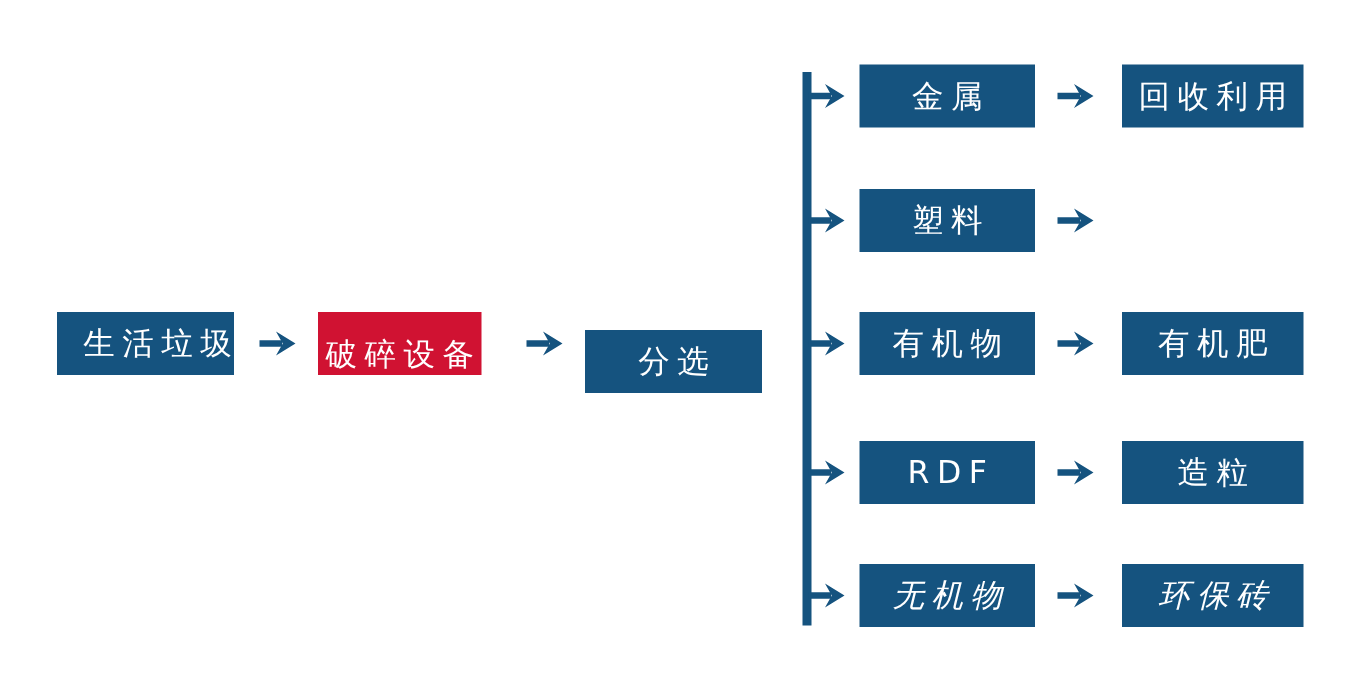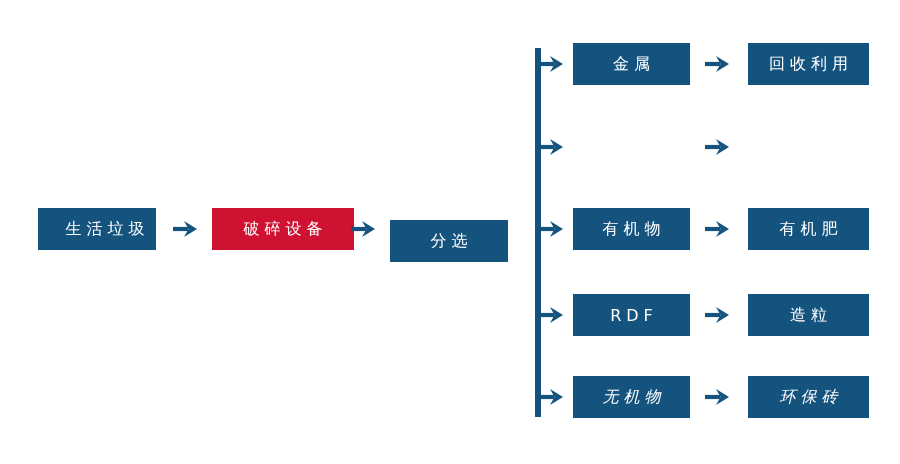--- a/index.html
+++ b/index.html
@@ -15,21 +15,21 @@
     background: #ffffff;
     overflow: hidden;
   }
   .box {
     position: absolute;
     height: 42px;
     display: flex;
     align-items: center;
     justify-content: center;
     color: #ffffff;
-    font-size: 16px;
+    font-size: 21px;
     letter-spacing: 5px;
     box-sizing: border-box;
     white-space: nowrap;
   }
   .box span { padding-left: 5px; } 
   .blue { background: #15537F; }
   .red  { background: #D01232; }
   .arrow {
     position: absolute;
     width: 27px;
@@ -39,21 +39,21 @@
   .vline {
     position: absolute;
     left: 535px;
     top: 48px;
     width: 6px;
     height: 369px;
     background: #15537F;
   }
   
   .col-main-1 { left: 38px;  top: 208px; width: 118px; padding-left: 16px; }
-  .col-main-2 { left: 212px; top: 208px; width: 142px; }
+  .col-main-2 { left: 212px; top: 208px; width: 109px; align-items: flex-end; }
   .col-main-3 { left: 390px; top: 220px; width: 118px; }
   .col-b1 { left: 573px; width: 117px; }
   .col-b2 { left: 748px; width: 121px; }
   
   .r1 { top: 43px; }
   .r2 { top: 126px; }
   .r3 { top: 208px; }
   .r4 { top: 294px; }
   .r5 { top: 376px; font-style: italic; }
 </style>
@@ -98,20 +98,23 @@
     <path d="M12 1 L25 9 L12 17 L16.5 9 Z" fill="currentColor"></path>
   </svg>
   <div class="box blue col-b2 r1">
     <span>回收利用</span>
   </div>
 
   <svg class="arrow" style="left:538px; top:138px;" viewBox="0 0 27 18">
     <path d="M1 9 H16" stroke="currentColor" stroke-width="4.2" fill="none"></path>
     <path d="M12 1 L25 9 L12 17 L16.5 9 Z" fill="currentColor"></path>
   </svg>
+  <div class="box blue col-b1 r2">
+    <span>塑料</span>
+  </div>
   <svg class="arrow" style="left:704px; top:138px;" viewBox="0 0 27 18">
     <path d="M1 9 H16" stroke="currentColor" stroke-width="4.2" fill="none"></path>
     <path d="M12 1 L25 9 L12 17 L16.5 9 Z" fill="currentColor"></path>
   </svg>
 
   <svg class="arrow" style="left:538px; top:220px;" viewBox="0 0 27 18">
     <path d="M1 9 H16" stroke="currentColor" stroke-width="4.2" fill="none"></path>
     <path d="M12 1 L25 9 L12 17 L16.5 9 Z" fill="currentColor"></path>
   </svg>
   <div class="box blue col-b1 r3">

